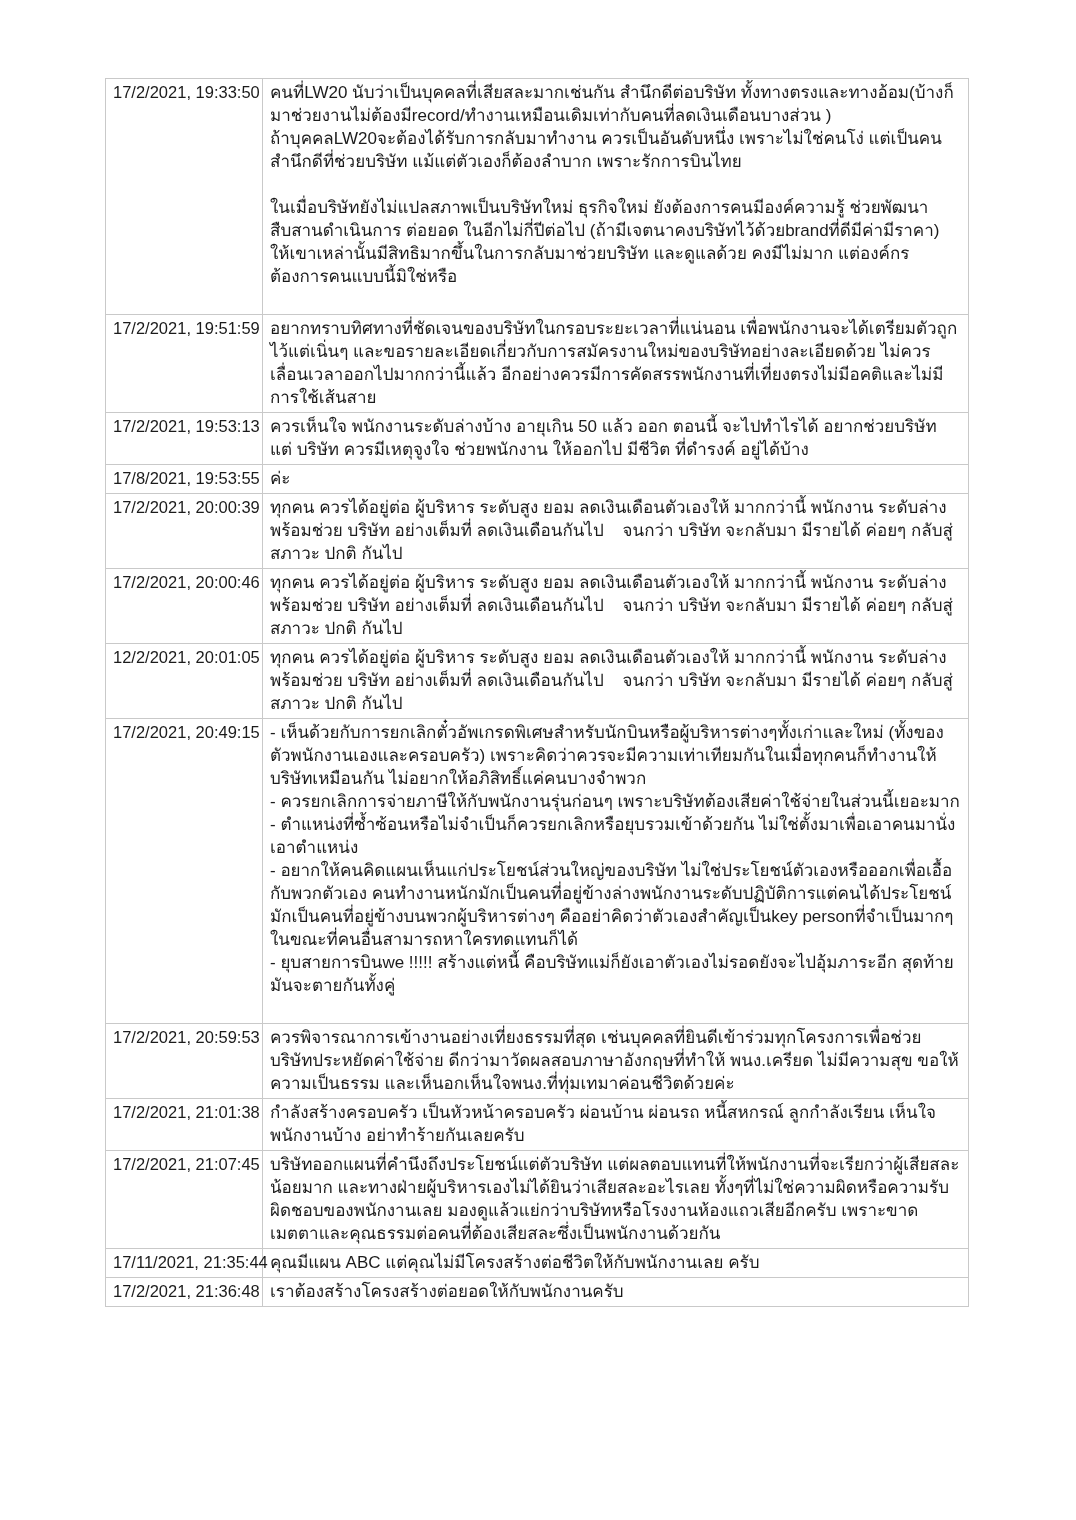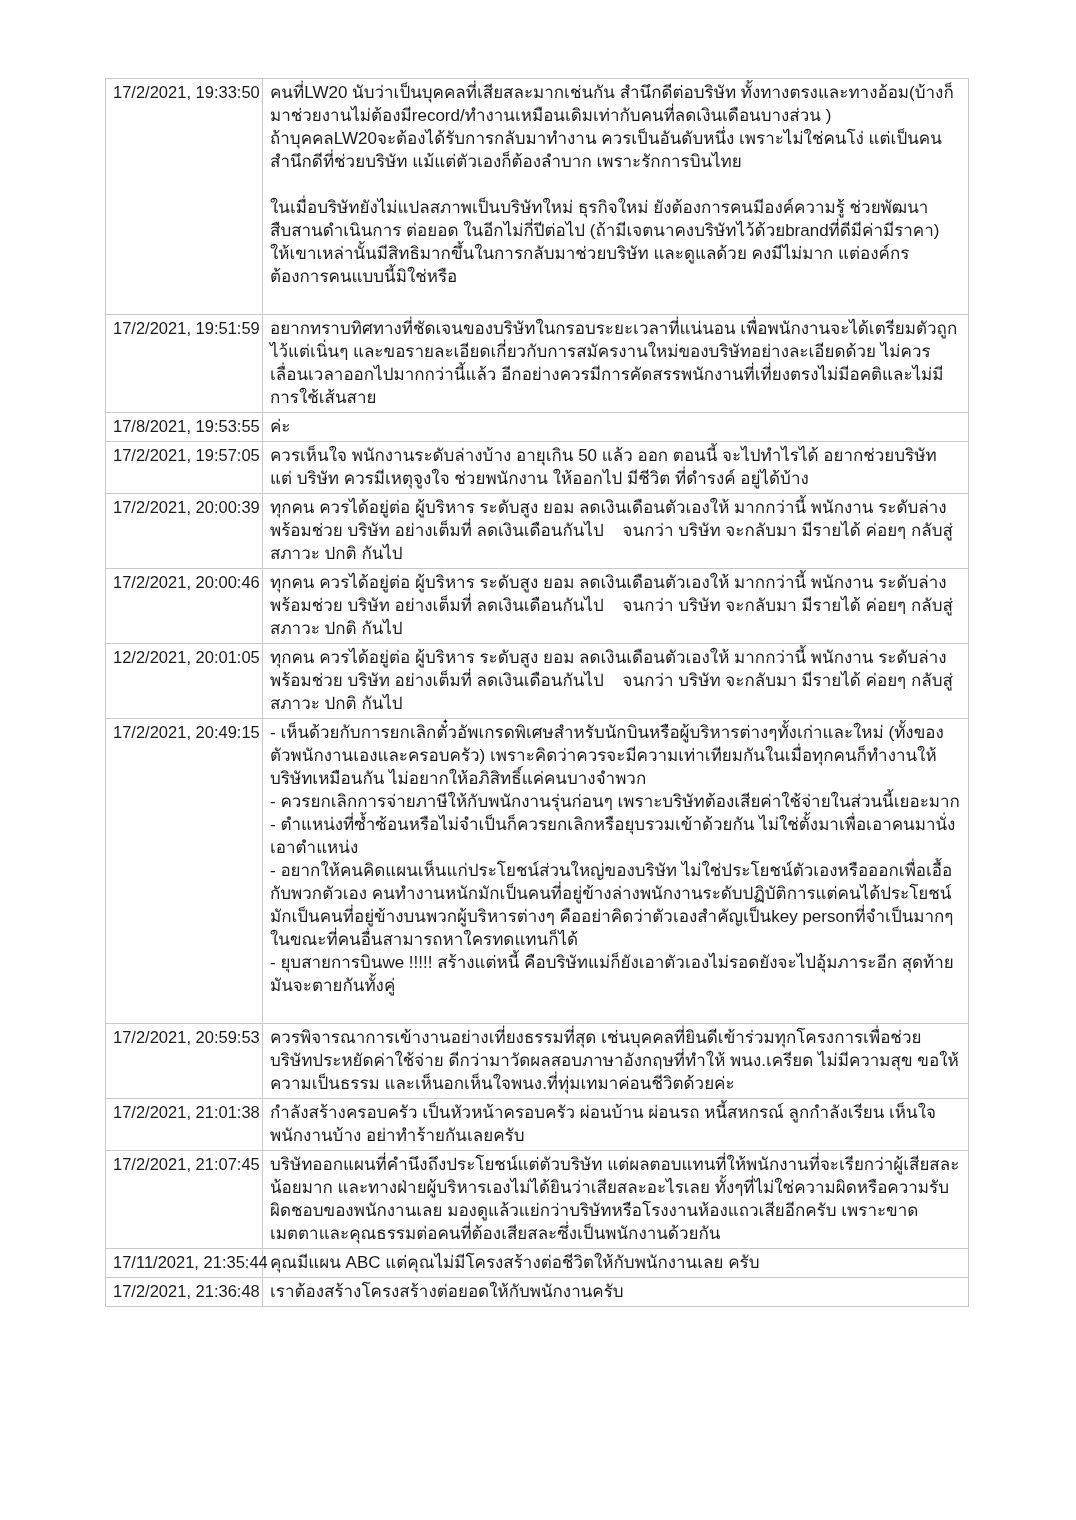--- a/index.html
+++ b/index.html
@@ -72,26 +72,26 @@
           <td class="msg">คนที่LW20 นับว่าเป็นบุคคลที่เสียสละมากเช่นกัน สำนึกดีต่อบริษัท ทั้งทางตรงและทางอ้อม(บ้างก็มาช่วยงานไม่ต้องมีrecord/ทำงานเหมือนเดิมเท่ากับคนที่ลดเงินเดือนบางส่วน )
 ถ้าบุคคลLW20จะต้องได้รับการกลับมาทำงาน ควรเป็นอันดับหนึ่ง เพราะไม่ใช่คนโง่ แต่เป็นคนสำนึกดีที่ช่วยบริษัท แม้แต่ตัวเองก็ต้องลำบาก เพราะรักการบินไทย
 
 ในเมื่อบริษัทยังไม่แปลสภาพเป็นบริษัทใหม่ ธุรกิจใหม่ ยังต้องการคนมีองค์ความรู้ ช่วยพัฒนา สืบสานดำเนินการ ต่อยอด ในอีกไม่กี่ปีต่อไป (ถ้ามีเจตนาคงบริษัทไว้ด้วยbrandที่ดีมีค่ามีราคา) ให้เขาเหล่านั้นมีสิทธิมากขึ้นในการกลับมาช่วยบริษัท และดูแลด้วย คงมีไม่มาก แต่องค์กรต้องการคนแบบนี้มิใช่หรือ</td>
         </tr>
         <tr>
           <td class="ts">17/2/2021, 19:51:59</td>
           <td class="msg">อยากทราบทิศทางที่ชัดเจนของบริษัทในกรอบระยะเวลาที่แน่นอน เพื่อพนักงานจะได้เตรียมตัวถูกไว้แต่เนิ่นๆ และขอรายละเอียดเกี่ยวกับการสมัครงานใหม่ของบริษัทอย่างละเอียดด้วย ไม่ควรเลื่อนเวลาออกไปมากกว่านี้แล้ว อีกอย่างควรมีการคัดสรรพนักงานที่เที่ยงตรงไม่มีอคติและไม่มีการใช้เส้นสาย</td>
         </tr>
         <tr>
+          <td class="ts">17/2/2021, 19:53:13</td>
+          <td class="msg">ควรเห็นใจ พนักงานระดับล่างบ้าง อายุเกิน 50 แล้ว ออก ตอนนี้ จะไปทำไรได้ อยากช่วยบริษัท แต่ บริษัท ควรมีเหตุจูงใจ ช่วยพนักงาน ให้ออกไป มีชีวิต ที่ดำรงค์ อยู่ได้บ้าง</td>
+        </tr>
+        <tr>
           <td class="ts">17/8/2021, 19:53:55</td>
           <td class="msg">ค่ะ</td>
-        </tr>
-        <tr>
-          <td class="ts">17/2/2021, 19:57:05</td>
-          <td class="msg">ควรเห็นใจ พนักงานระดับล่างบ้าง อายุเกิน 50 แล้ว ออก ตอนนี้ จะไปทำไรได้ อยากช่วยบริษัท แต่ บริษัท ควรมีเหตุจูงใจ ช่วยพนักงาน ให้ออกไป มีชีวิต ที่ดำรงค์ อยู่ได้บ้าง</td>
         </tr>
         <tr>
           <td class="ts">17/2/2021, 20:00:39</td>
           <td class="msg">ทุกคน ควรได้อยู่ต่อ ผู้บริหาร ระดับสูง ยอม ลดเงินเดือนตัวเองให้ มากกว่านี้ พนักงาน ระดับล่าง พร้อมช่วย บริษัท อย่างเต็มที่ ลดเงินเดือนกันไป    จนกว่า บริษัท จะกลับมา มีรายได้ ค่อยๆ กลับสู่ สภาวะ ปกติ กันไป</td>
         </tr>
         <tr>
           <td class="ts">17/2/2021, 20:00:46</td>
           <td class="msg">ทุกคน ควรได้อยู่ต่อ ผู้บริหาร ระดับสูง ยอม ลดเงินเดือนตัวเองให้ มากกว่านี้ พนักงาน ระดับล่าง พร้อมช่วย บริษัท อย่างเต็มที่ ลดเงินเดือนกันไป    จนกว่า บริษัท จะกลับมา มีรายได้ ค่อยๆ กลับสู่ สภาวะ ปกติ กันไป</td>
         </tr>
         <tr>

